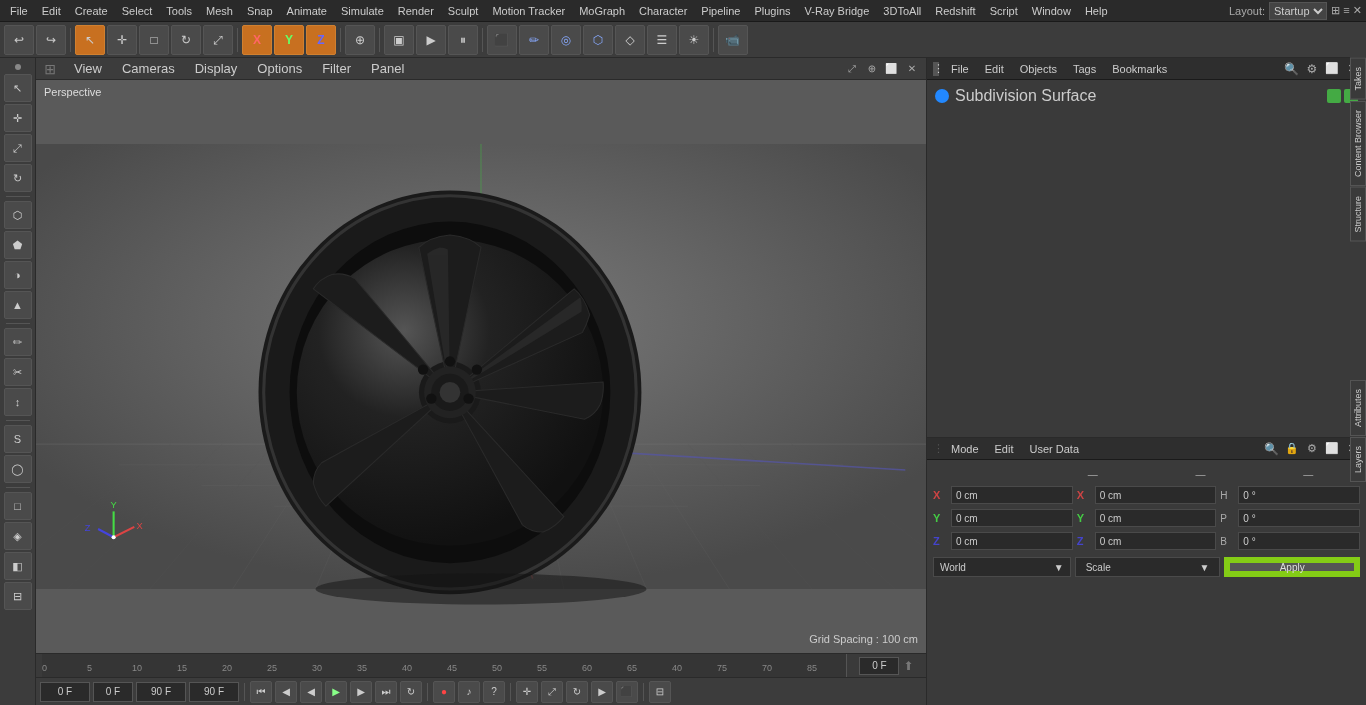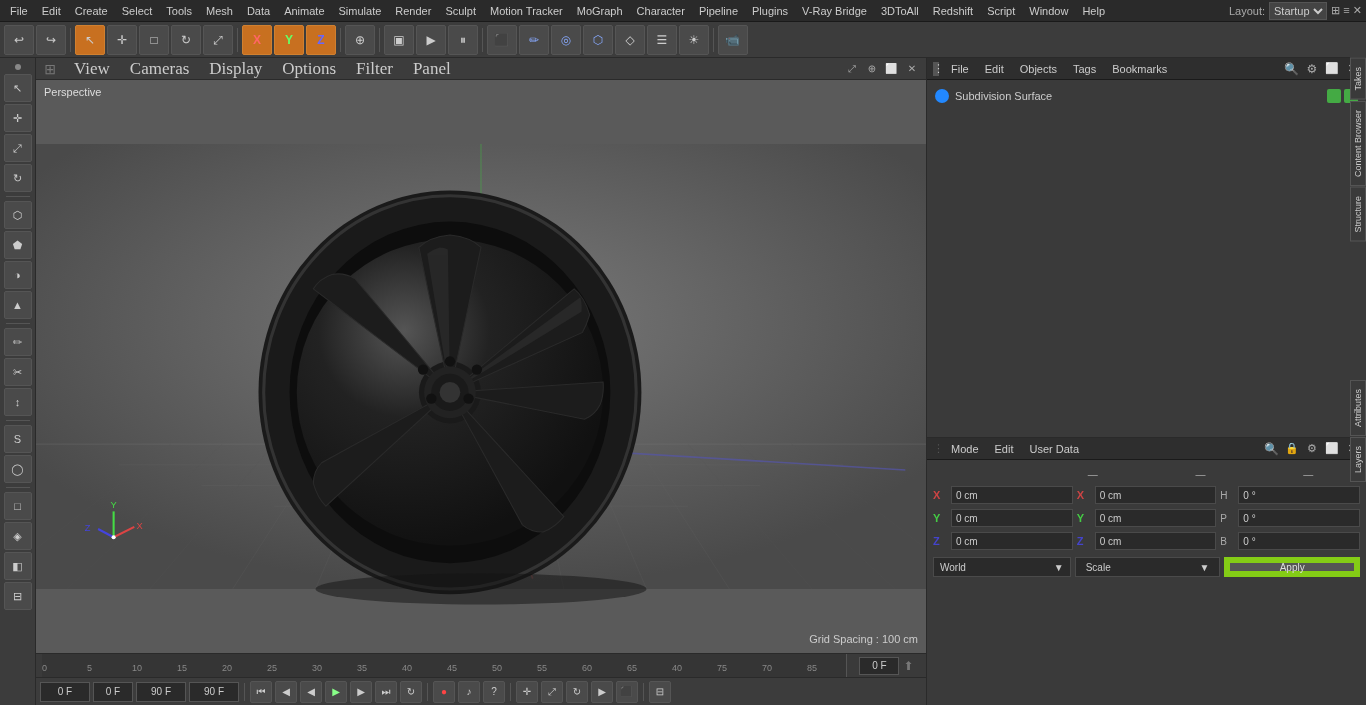--- a/index.html
+++ b/index.html
@@ -23,21 +23,21 @@
     
     #left-sidebar { width: 36px; background: #3c3c3c; border-right: 1px solid #2a2a2a; display: flex; flex-direction: column; align-items: center; padding: 4px 0; gap: 2px; }
     .sidebar-btn { width: 28px; height: 28px; background: #4a4a4a; border: 1px solid #555; border-radius: 2px; display: flex; align-items: center; justify-content: center; cursor: pointer; color: #ccc; font-size: 11px; }
     .sidebar-separator { width: 24px; height: 1px; background: #555; margin: 2px 0; }
 
     
     #viewport-area { flex: 1; display: flex; flex-direction: column; }
 
     
     #viewport-header { height: 22px; background: #3c3c3c; border-bottom: 1px solid #2a2a2a; display: flex; align-items: center; padding: 0 6px; gap: 12px; }
-    .viewport-menu { color: #ccc; font-size: 17px; cursor: pointer; padding: 2px 4px; font-family: Liberation Serif, serif; }
+    .viewport-menu { color: #ccc; font-size: 13px; cursor: pointer; padding: 2px 4px; }
     .viewport-icons { margin-left: auto; display: flex; gap: 4px; }
     .vp-icon { width: 16px; height: 16px; display: flex; align-items: center; justify-content: center; color: #aaa; font-size: 10px; cursor: pointer; }
 
     
     #viewport-canvas { flex: 1; background: #5a5a5a; position: relative; overflow: hidden; }
     #viewport-label { position: absolute; top: 6px; left: 8px; color: #ddd; font-size: 11px; }
     #grid-spacing { position: absolute; bottom: 8px; right: 8px; color: #ccc; font-size: 11px; }
 
     
     #playback-bar { height: 28px; background: #3c3c3c; border-top: 1px solid #2a2a2a; display: flex; align-items: center; padding: 0 4px; gap: 3px; }
@@ -47,21 +47,21 @@
     
     #right-panel { width: 440px; background: #3a3a3a; border-left: 1px solid #2a2a2a; display: flex; flex-direction: column; }
 
     
     #object-manager { height: 380px; border-bottom: 1px solid #2a2a2a; display: flex; flex-direction: column; }
     #object-manager-header { height: 22px; background: #2e2e2e; display: flex; align-items: center; padding: 0 6px; gap: 8px; border-bottom: 1px solid #1a1a1a; }
     .om-menu { color: #ccc; font-size: 11px; cursor: pointer; padding: 2px 4px; }
     #object-list { flex: 1; background: #3a3a3a; padding: 4px; }
     .obj-item { display: flex; align-items: center; gap: 6px; padding: 2px 4px; height: 24px; }
     .obj-dot { width: 14px; height: 14px; border-radius: 50%; background: #2288ff; flex-shrink: 0; }
-    .obj-name { color: #ccc; font-size: 11px; }
+    .obj-name { color: #ccc; font-size: 16px; }
     .obj-icons { margin-left: auto; display: flex; gap: 3px; }
 
     
     #attributes-panel { flex: 1; display: flex; flex-direction: column; }
     #attr-header { height: 22px; background: #2e2e2e; display: flex; align-items: center; padding: 0 6px; gap: 8px; border-bottom: 1px solid #1a1a1a; }
     .attr-menu { color: #ccc; font-size: 11px; cursor: pointer; padding: 2px 4px; }
     #attr-content { flex: 1; background: #3a3a3a; padding: 4px; }
 
     
     #viewport-svg { position: absolute; top: 0; left: 0; width: 100%; height: 100%; }
@@ -73,21 +73,21 @@
 </head>
 <body>
 
 <div id="menu-bar">
   <span class="menu-item">File</span>
   <span class="menu-item">Edit</span>
   <span class="menu-item">Create</span>
   <span class="menu-item">Select</span>
   <span class="menu-item">Tools</span>
   <span class="menu-item">Mesh</span>
-  <span class="menu-item">Data</span>
+  <span class="menu-item">Snap</span>
   <span class="menu-item">Animate</span>
   <span class="menu-item">Simulate</span>
   <span class="menu-item">Render</span>
   <span class="menu-item">Sculpt</span>
   <span class="menu-item">Motion Tracker</span>
   <span class="menu-item">MoGraph</span>
   <span class="menu-item">Character</span>
   <span class="menu-item">Pipeline</span>
   <span class="menu-item">Plugins</span>
   <span class="menu-item">V-Ray Bridge</span>

